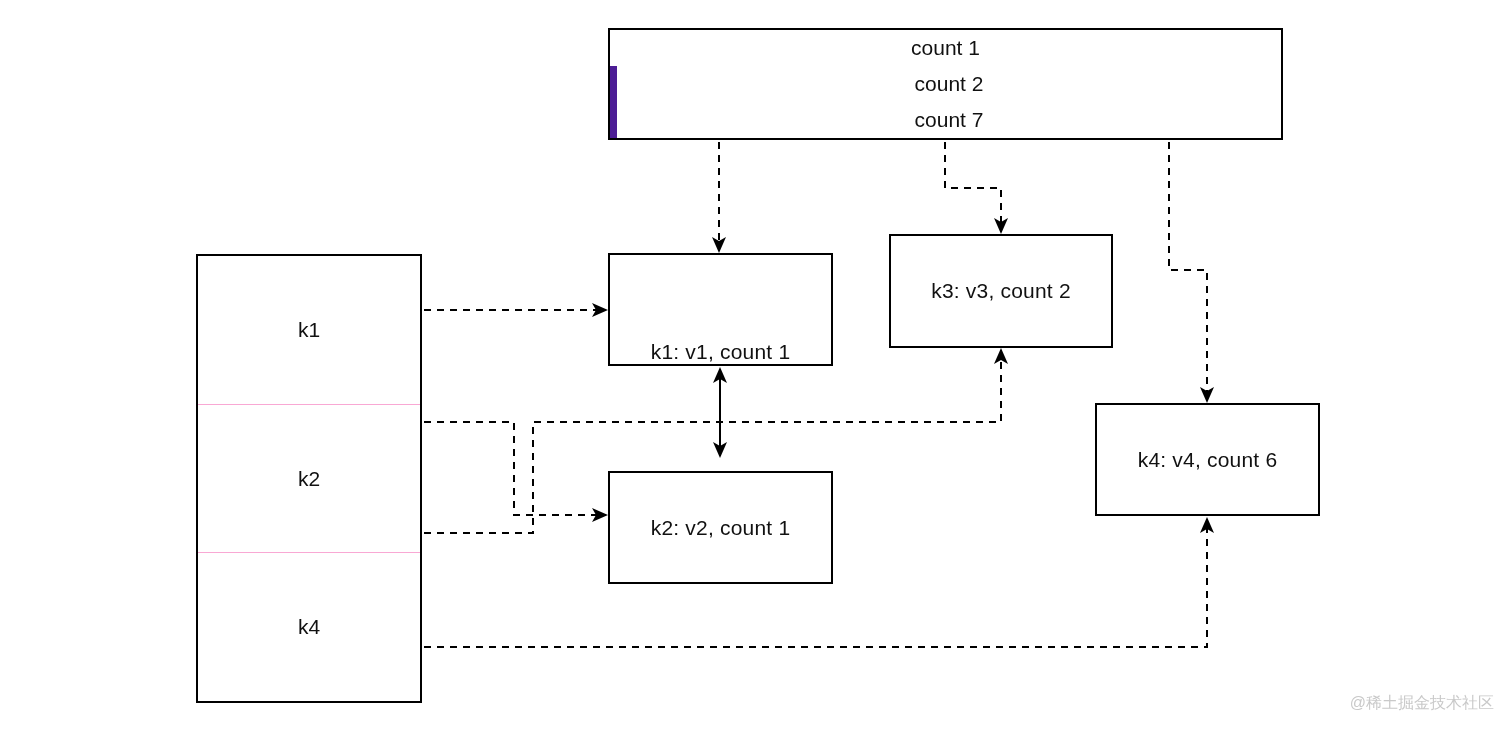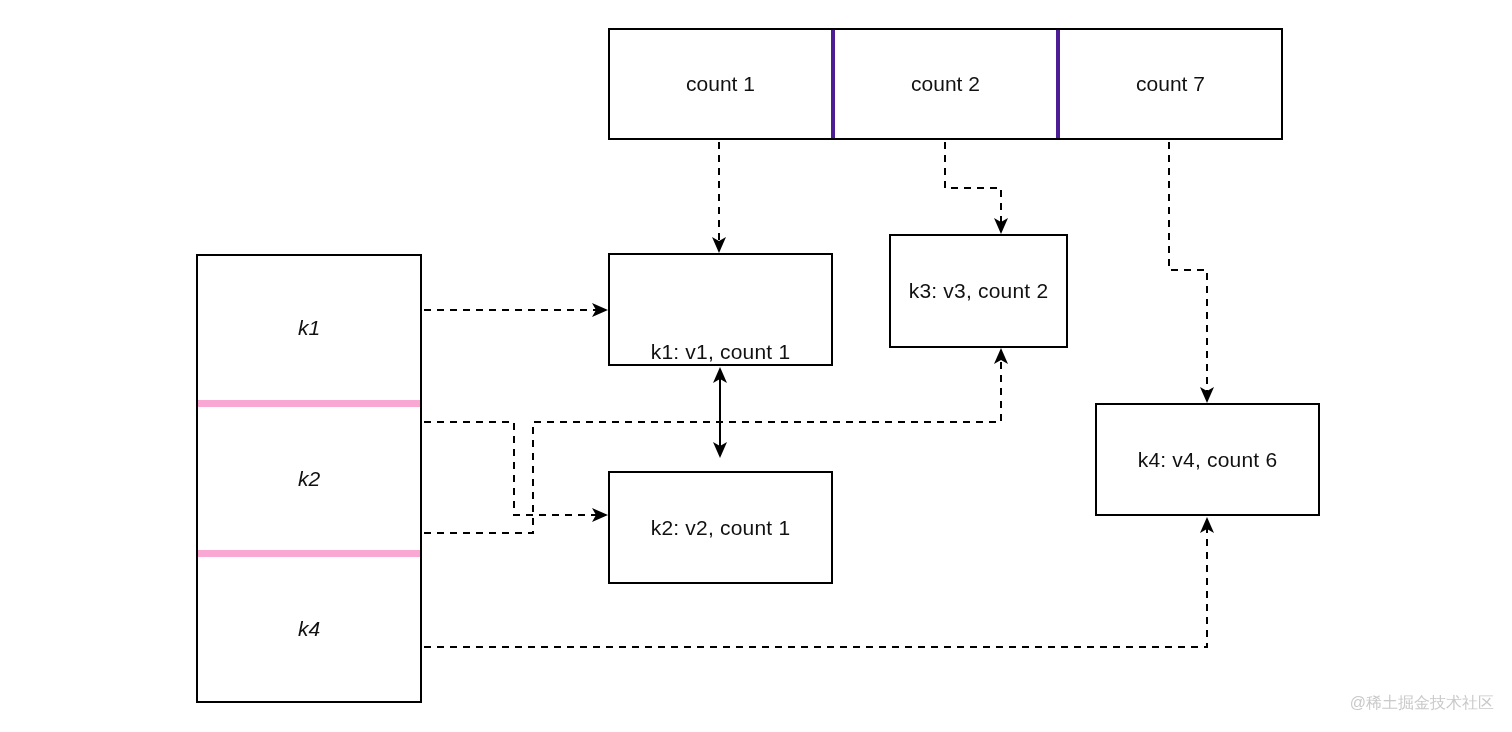--- a/index.html
+++ b/index.html
@@ -31,59 +31,59 @@
   .count-row {
     position: absolute;
     left: 608px;
     top: 28px;
     width: 675px;
     height: 112px;
     box-sizing: border-box;
     border: 2px solid #000000;
     display: flex;
     background: #ffffff;
+    flex-direction: column;
   }
   .count-cell {
     flex: 1 1 0;
     display: flex;
     align-items: center;
     justify-content: center;
     font-size: 21px;
   }
   .count-cell + .count-cell {
-    border-left: 4px solid #4c1d95;
+    border-left: 7px solid #4c1d95;
   }
   
   .key-column {
     position: absolute;
     left: 196px;
     top: 254px;
     width: 226px;
     height: 449px;
     box-sizing: border-box;
     border: 2px solid #000000;
     display: flex;
     flex-direction: column;
     background: #ffffff;
   }
   .key-cell {
     flex: 1 1 0;
     display: flex;
     align-items: center;
     justify-content: center;
     font-size: 21px;
-    font-style: italic;
   }
   .key-cell + .key-cell {
-    border-top: 7px solid #f9a8d4;
+    border-top: 1px solid #f9a8d4;
   }
   
   .entry-k1 { left: 608px;  top: 253px; width: 225px; height: 113px; align-items: flex-end; }
   .entry-k2 { left: 608px;  top: 459px; width: 225px; height: 113px; margin-top: 12px; }
-  .entry-k3 { left: 889px;  top: 234px; width: 179px; height: 114px; }
+  .entry-k3 { left: 889px;  top: 234px; width: 224px; height: 114px; }
   .entry-k4 { left: 1095px; top: 403px; width: 225px; height: 113px; }
 
   .connector-layer {
     position: absolute;
     left: 0;
     top: 0;
     width: 1512px;
     height: 732px;
     pointer-events: none;
   }

